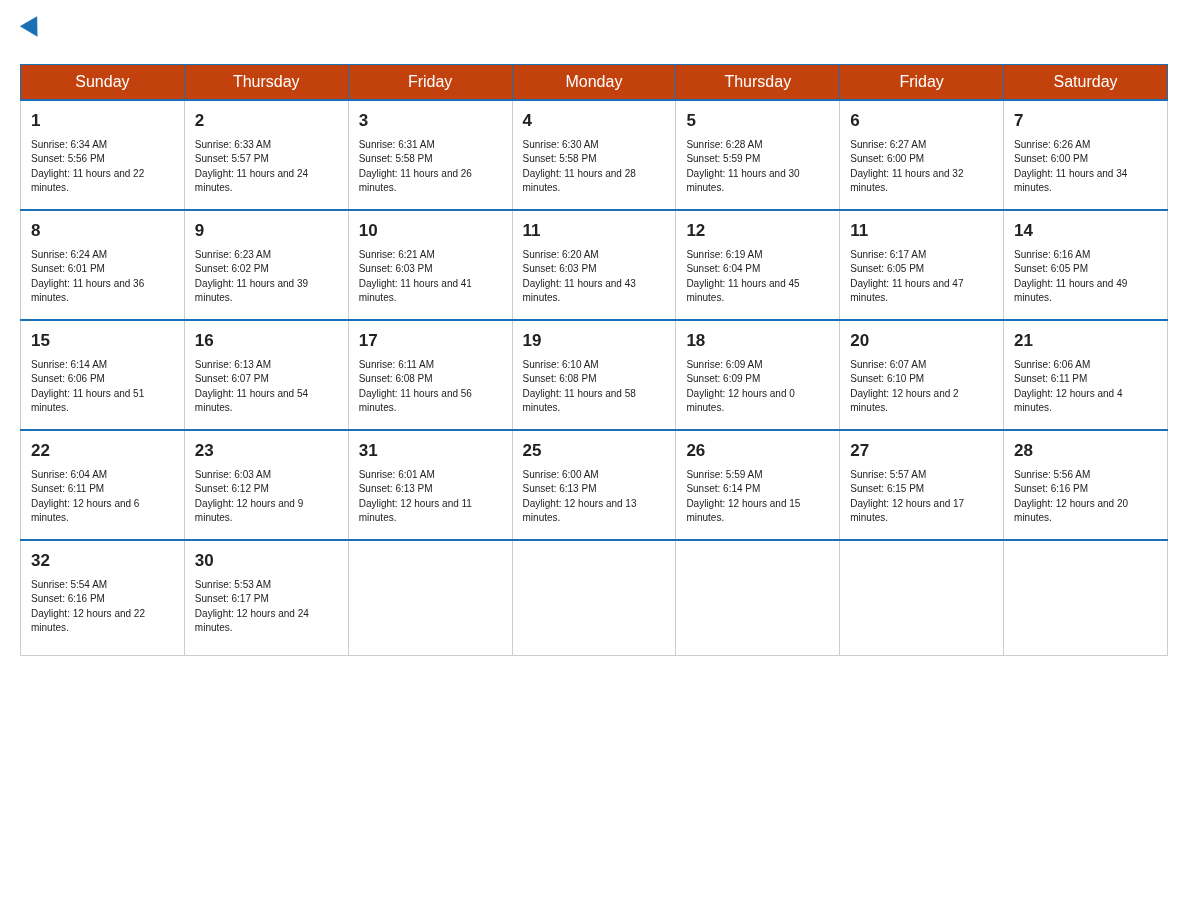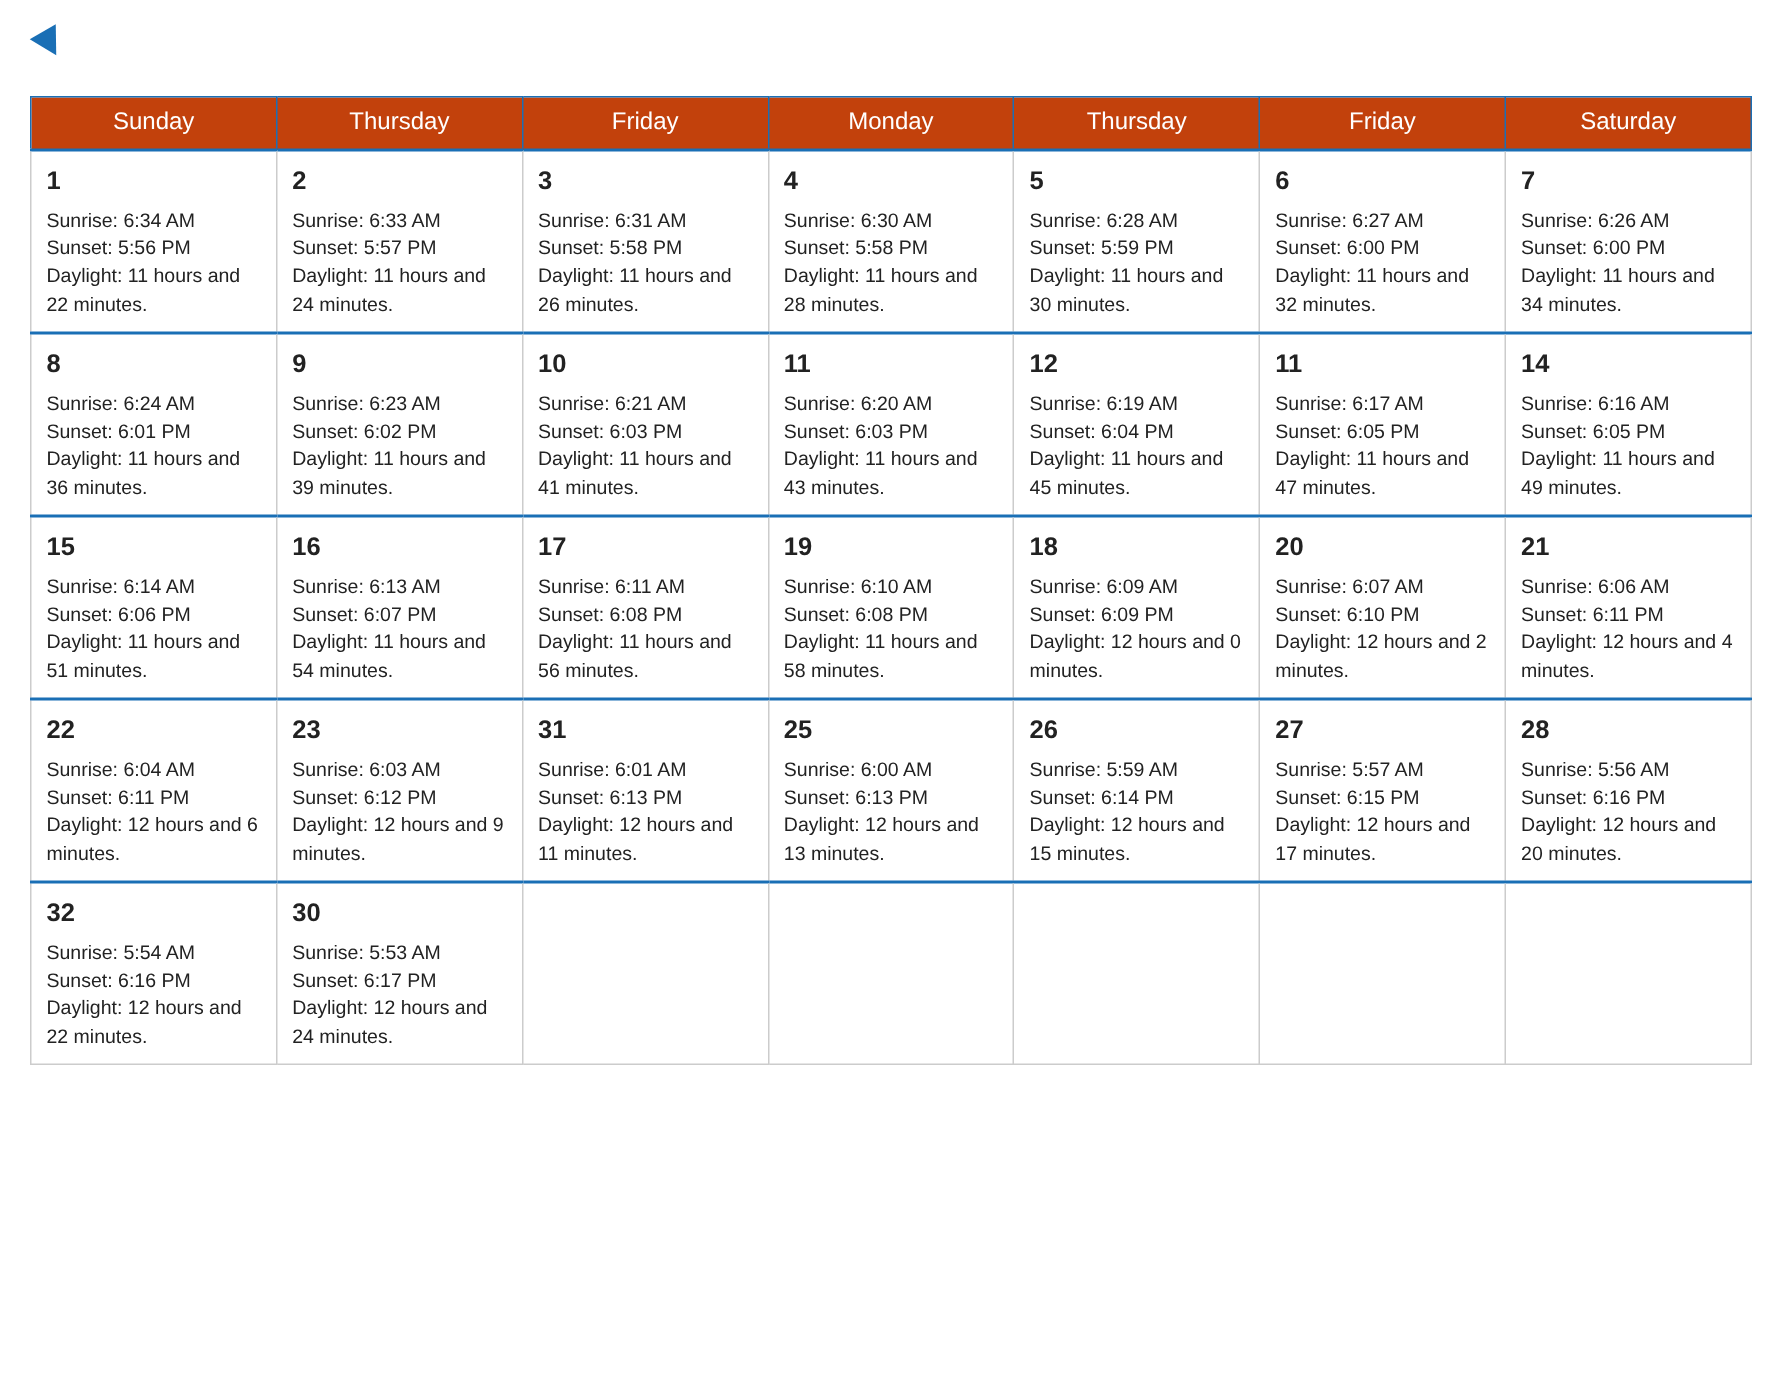--- a/index.html
+++ b/index.html
@@ -86,21 +86,21 @@
       height: 110px;
     }
     .day-num {
       font-size: 17px;
       font-weight: bold;
       margin-bottom: 4px;
       display: block;
     }
     .day-info {
       color: #222;
-      font-size: 13px;
+      font-size: 10px;
     }
     td.empty {
       background: #fff;
       border-top: 2px solid #1a6fb5;
     }
     
     tr:last-child td {
       height: 115px;
     }
   </style>

